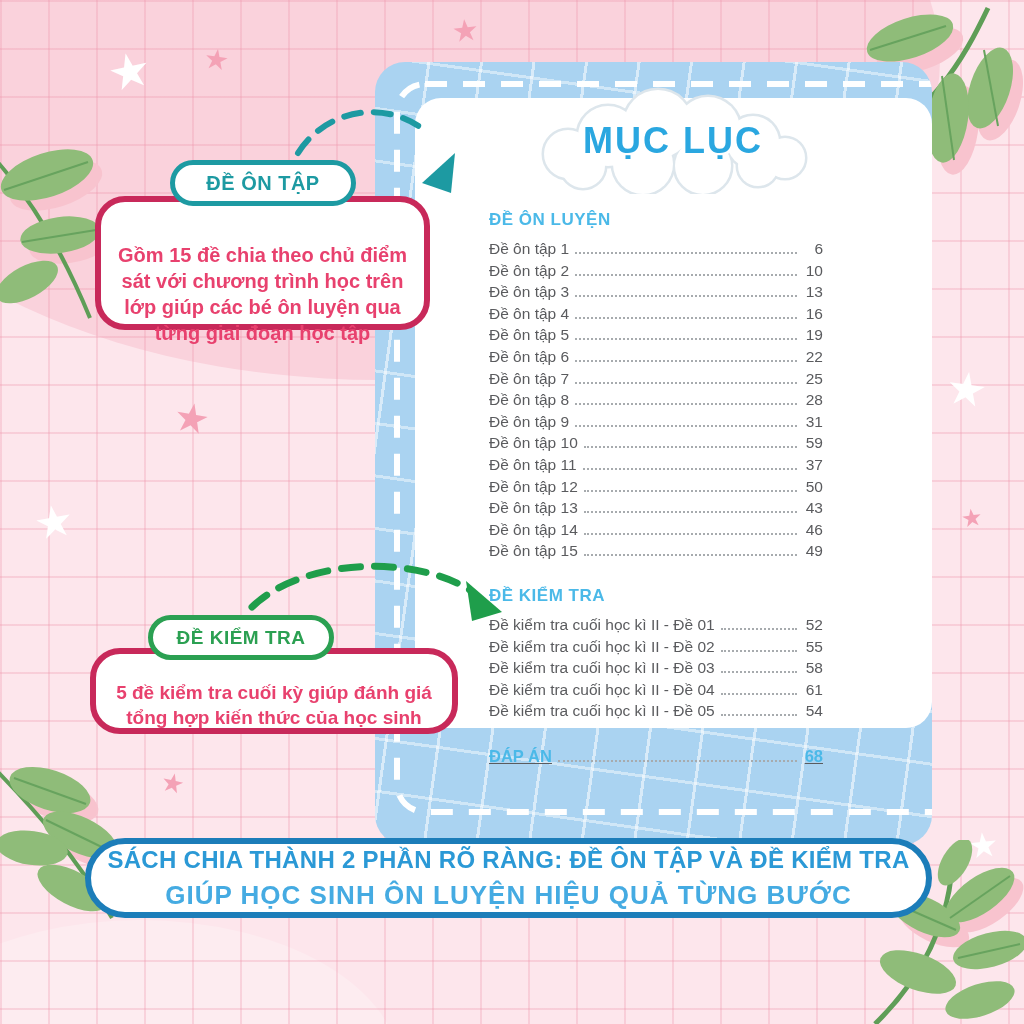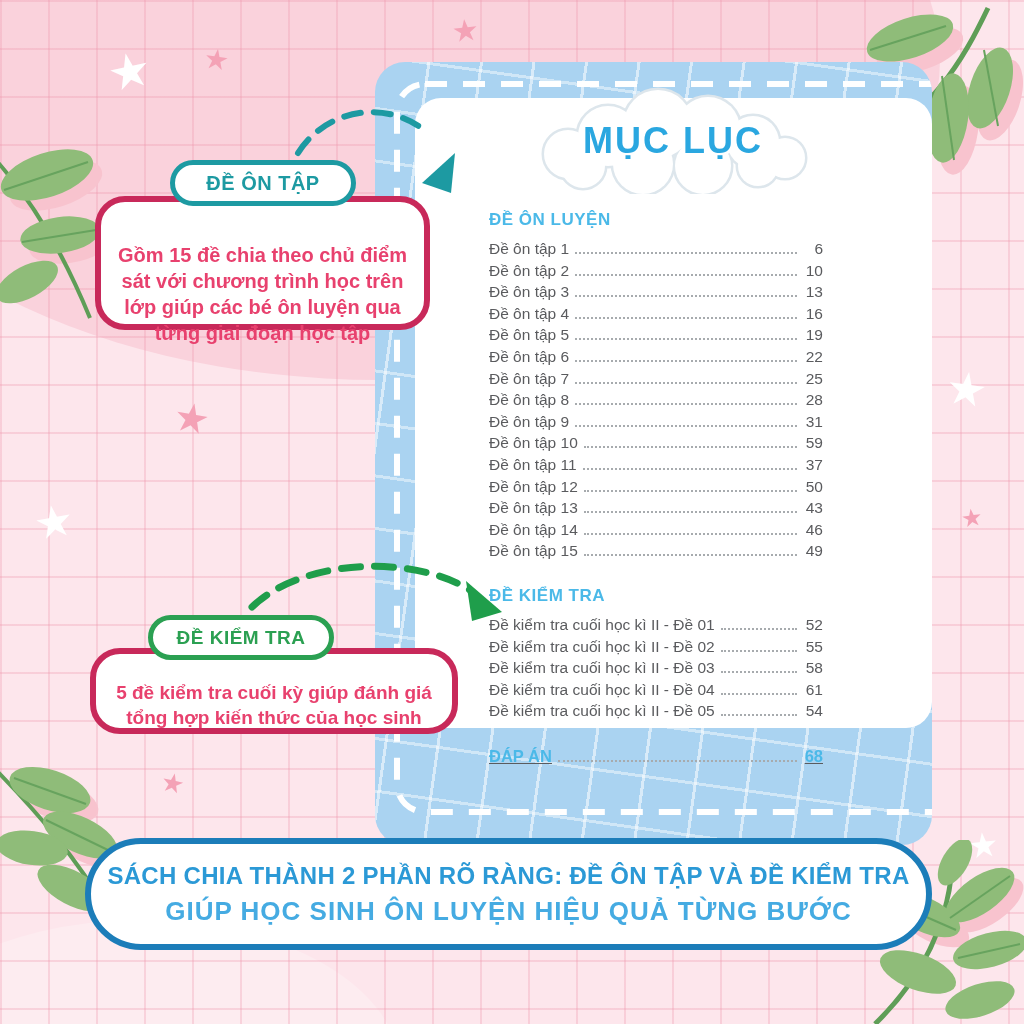--- a/index.html
+++ b/index.html
@@ -51,21 +51,21 @@
          color:#2ba052;font-size:19px;letter-spacing:.5px;}
   .callout{position:absolute;background:#ffffff;border:6px solid #c8295a;border-radius:30px;
          color:#e8416e;font-weight:bold;text-align:center;z-index:6;}
   .callout-on-tap{left:95px;top:196px;width:335px;height:134px;padding:40px 16px 10px;
          font-size:20px;line-height:26px;}
   .callout-kiem-tra{left:62px;top:648px;width:368px;height:86px;padding:26px 14px 0;
          font-size:19px;line-height:25px;margin-left:28px;}
   
   .arrow{position:absolute;z-index:5;}
   
-  .banner{position:absolute;left:85px;top:838px;width:847px;height:112px;background:#fff;
+  .banner{position:absolute;left:85px;top:838px;width:847px;height:80px;background:#fff;
          border:6px solid #1c7db9;border-radius:56px;z-index:8;
          display:flex;flex-direction:column;align-items:center;justify-content:center;gap:6px;}
   .banner-line1{font-size:24px;font-weight:bold;color:#2b99d6;white-space:nowrap;letter-spacing:.3px;}
   .banner-line2{font-size:26px;font-weight:bold;color:#45abe2;white-space:nowrap;letter-spacing:1px;
     text-shadow:3px 0 0 #fff,-3px 0 0 #fff,0 3px 0 #fff,0 -3px 0 #fff,
                 2px 2px 0 #fff,-2px -2px 0 #fff,2px -2px 0 #fff,-2px 2px 0 #fff;}
 </style>
 </head>
 <body>
 

